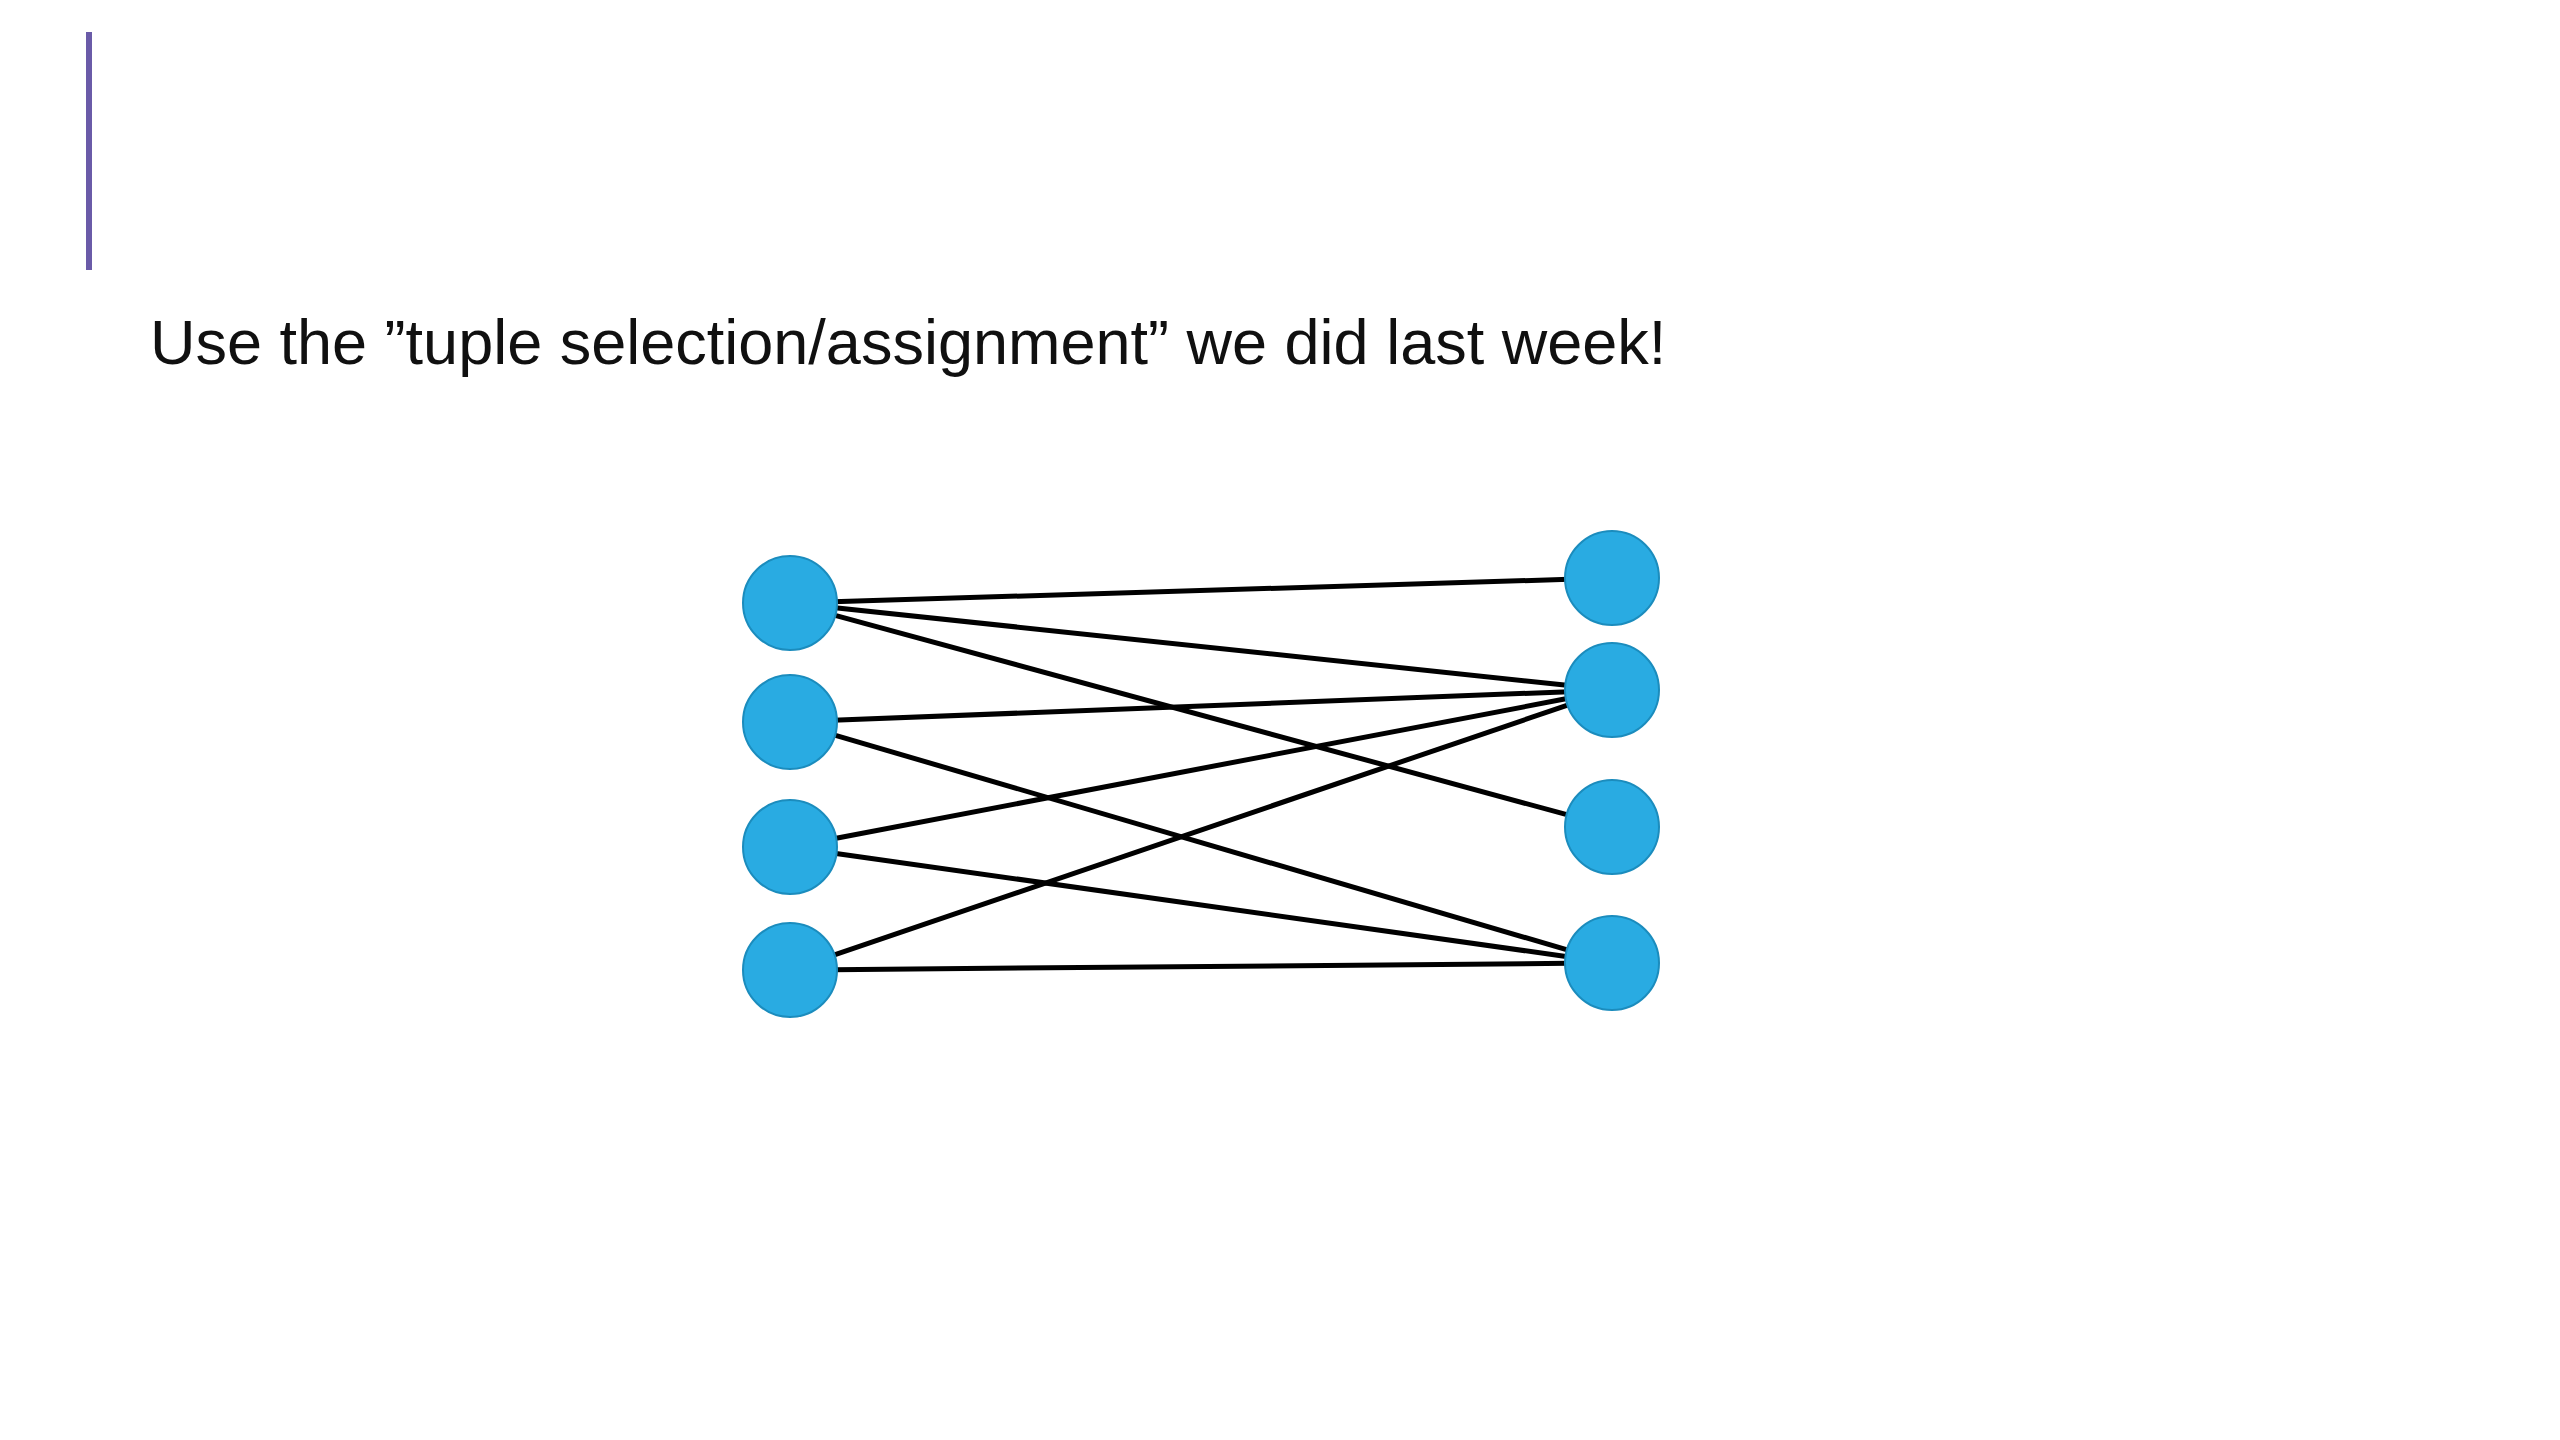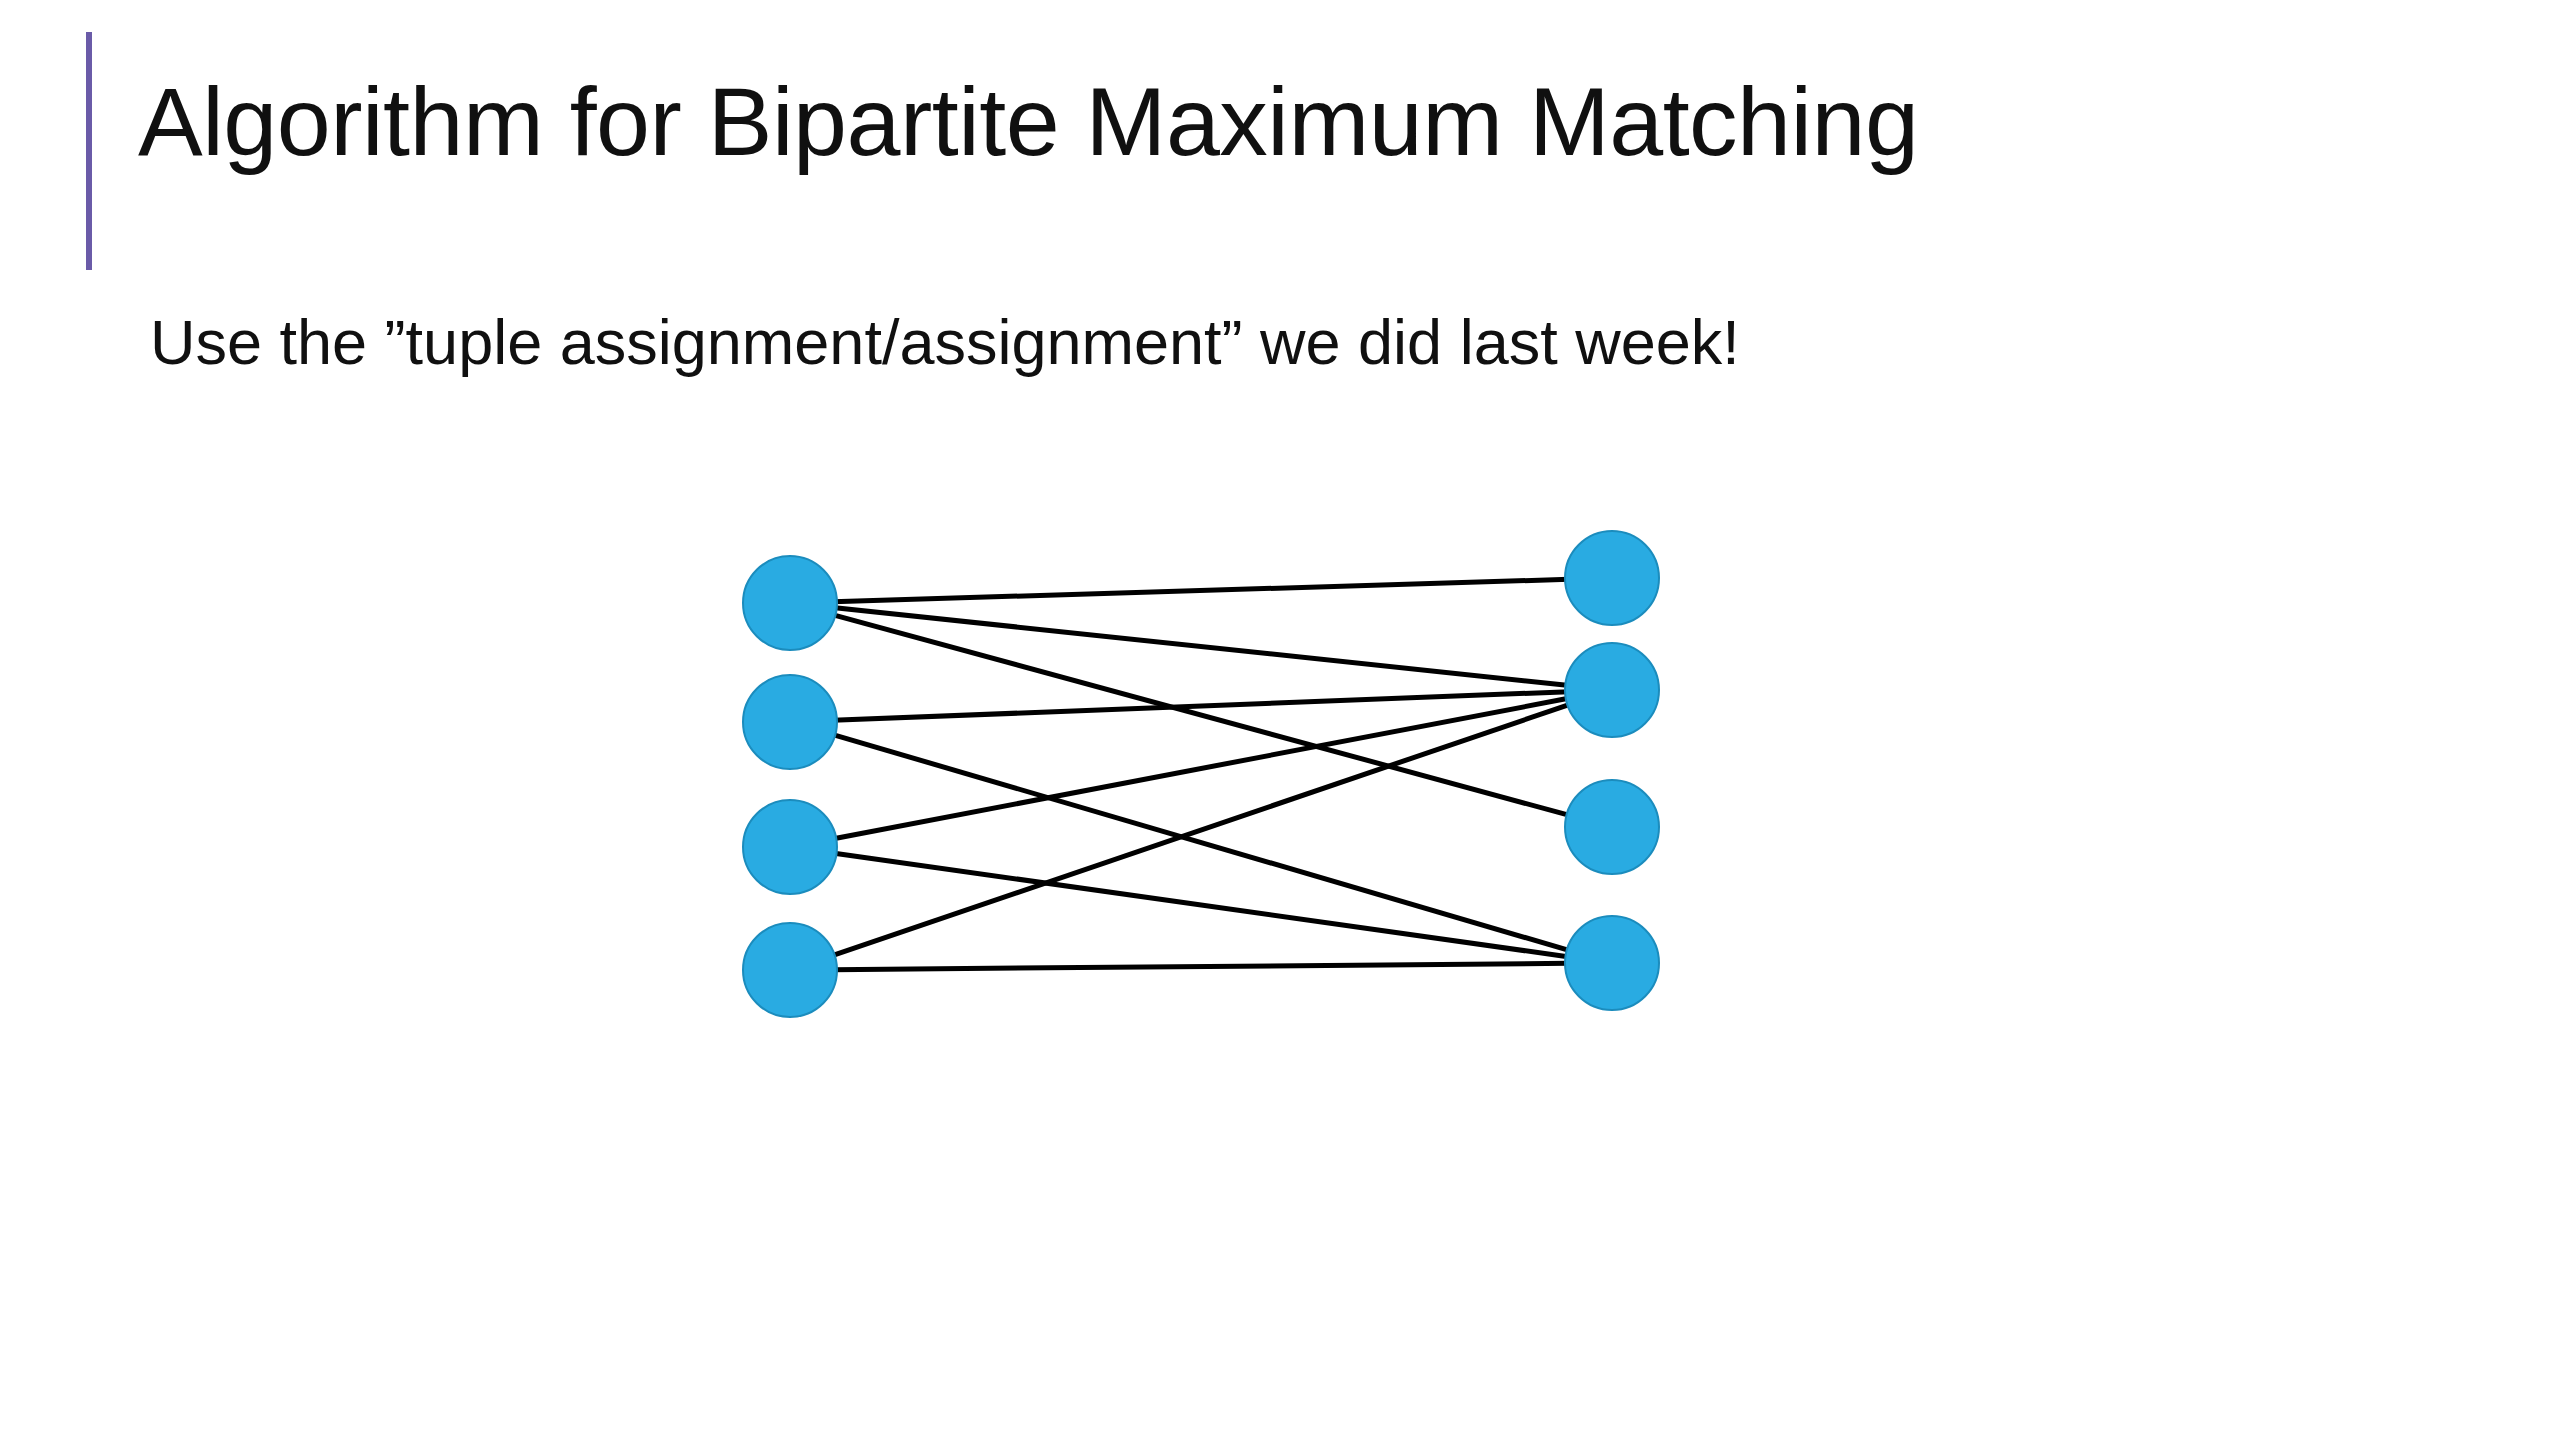--- a/index.html
+++ b/index.html
@@ -65,23 +65,22 @@
     overflow: visible;
   }
 </style>
 </head>
 <body>
 
 <div class="slide">
 
   <div class="title-accent-bar"></div>
 
-  <div class="slide-title">Algorithm for Bipartite Maximum Matching</div>
 
-  <div class="slide-subtitle">Use the ”tuple assignment/assignment” we did last week!</div>
+  <div class="slide-subtitle">Use the ”tuple selection/assignment” we did last week!</div>
 
   <div class="graph-wrap">
     <svg class="graph-svg" viewBox="0 0 1160 600">
       <g id="edge-layer">
           <line x1="192.980126530998" y1="101.69281853616187" x2="929.019873469002" y2="79.30718146383813" stroke="#000000" stroke-width="5" stroke-linecap="butt"></line>
           <line x1="192.76116211769025" y1="107.52581642851466" x2="929.2388378823098" y2="185.47418357148533" stroke="#000000" stroke-width="5" stroke-linecap="butt"></line>
           <line x1="191.48717286532977" y1="114.30550696086846" x2="930.5128271346703" y2="315.69449303913154" stroke="#000000" stroke-width="5" stroke-linecap="butt"></line>
           <line x1="192.96745370971726" y1="220.3273010721278" x2="929.0325462902828" y2="191.6726989278722" stroke="#000000" stroke-width="5" stroke-linecap="butt"></line>
           <line x1="191.26309282868687" y1="234.0978167539094" x2="930.7369071713132" y2="450.9021832460906" stroke="#000000" stroke-width="5" stroke-linecap="butt"></line>
           <line x1="192.23650536554555" y1="338.93293024040065" x2="929.7634946344544" y2="198.06706975959932" stroke="#000000" stroke-width="5" stroke-linecap="butt"></line>

